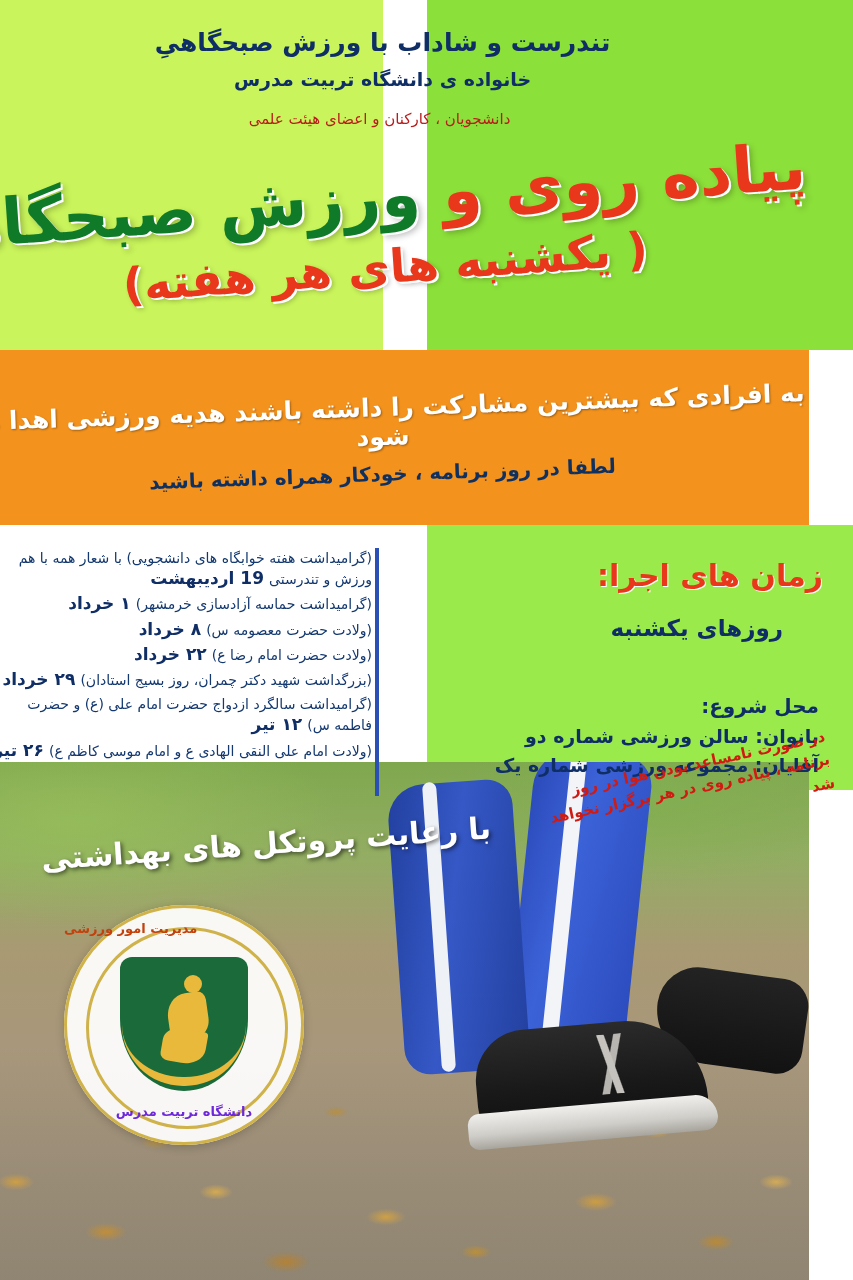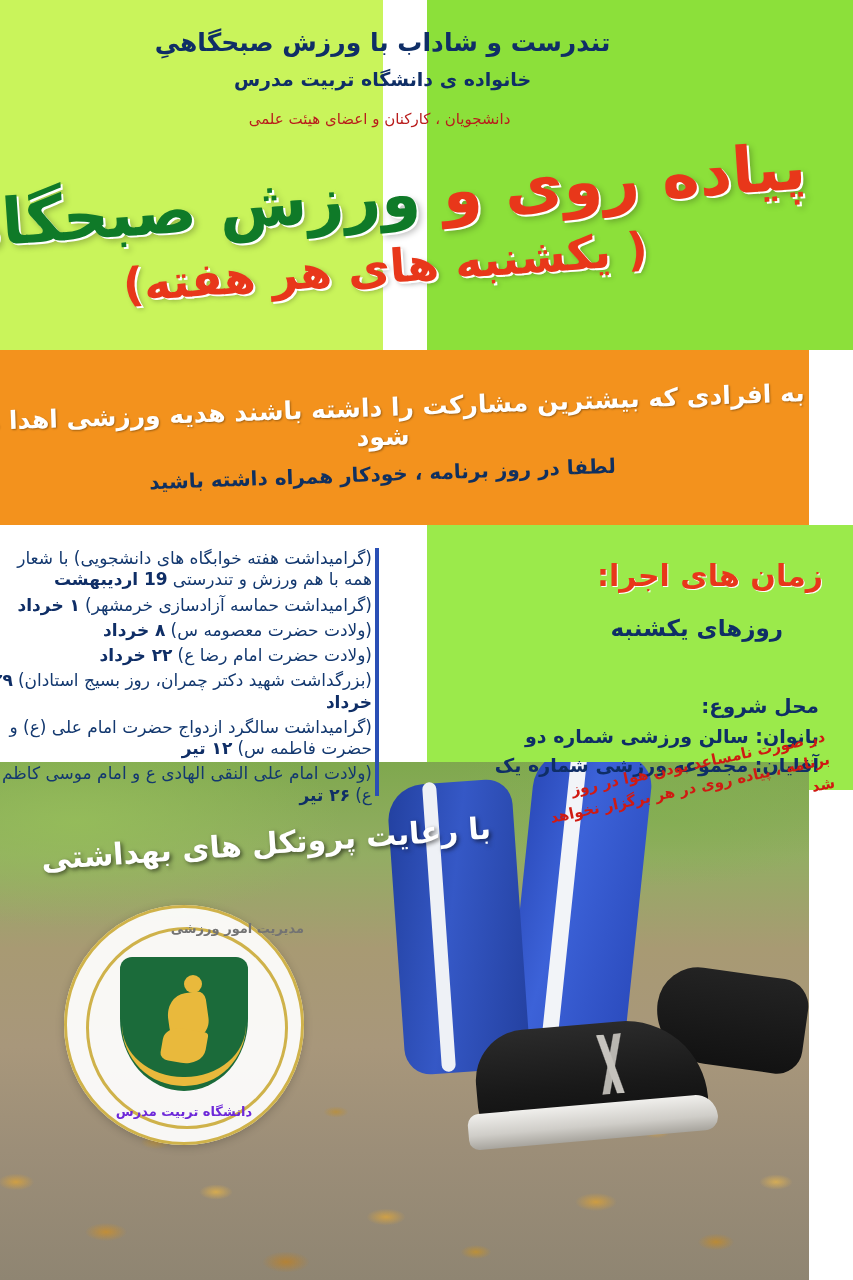--- a/index.html
+++ b/index.html
@@ -251,21 +251,21 @@
     display: block;
     margin-bottom: 4px;
     line-height: 1.25;
   }
   .date-label {
     font-size: 17px;
     font-weight: bold;
     color: #0f2e66;
   }
   .date-desc {
-    font-size: 17px;
+    font-size: 14px;
     color: #13386f;
   }
   .dates-bar {
     position: absolute;
     top: 548px; left: 419px;
     width: 4px; height: 248px;
     background: #2a4fb5;
   }
 
   .protocol {
@@ -327,22 +327,22 @@
   .logo-swoosh {
     position: absolute;
     left: 58px; top: 120px;
     width: 124px; height: 52px;
     border-bottom: 9px solid #e9b93c;
     border-radius: 0 0 62px 62px;
   }
   .logo-text-top {
     position: absolute;
     left: 0; top: 16px; width: 240px;
-    text-align: right;
-    font-size: 13px; font-weight: bold; color: #737373;
+    text-align: left;
+    font-size: 13px; font-weight: bold; color: #c2410c;
   }
   .logo-text-bottom {
     position: absolute;
     left: 0; bottom: 26px; width: 240px;
     text-align: center;
     font-size: 13px; font-weight: bold; color: #6d28d9;
   }
 </style>
 </head>
 <body>

